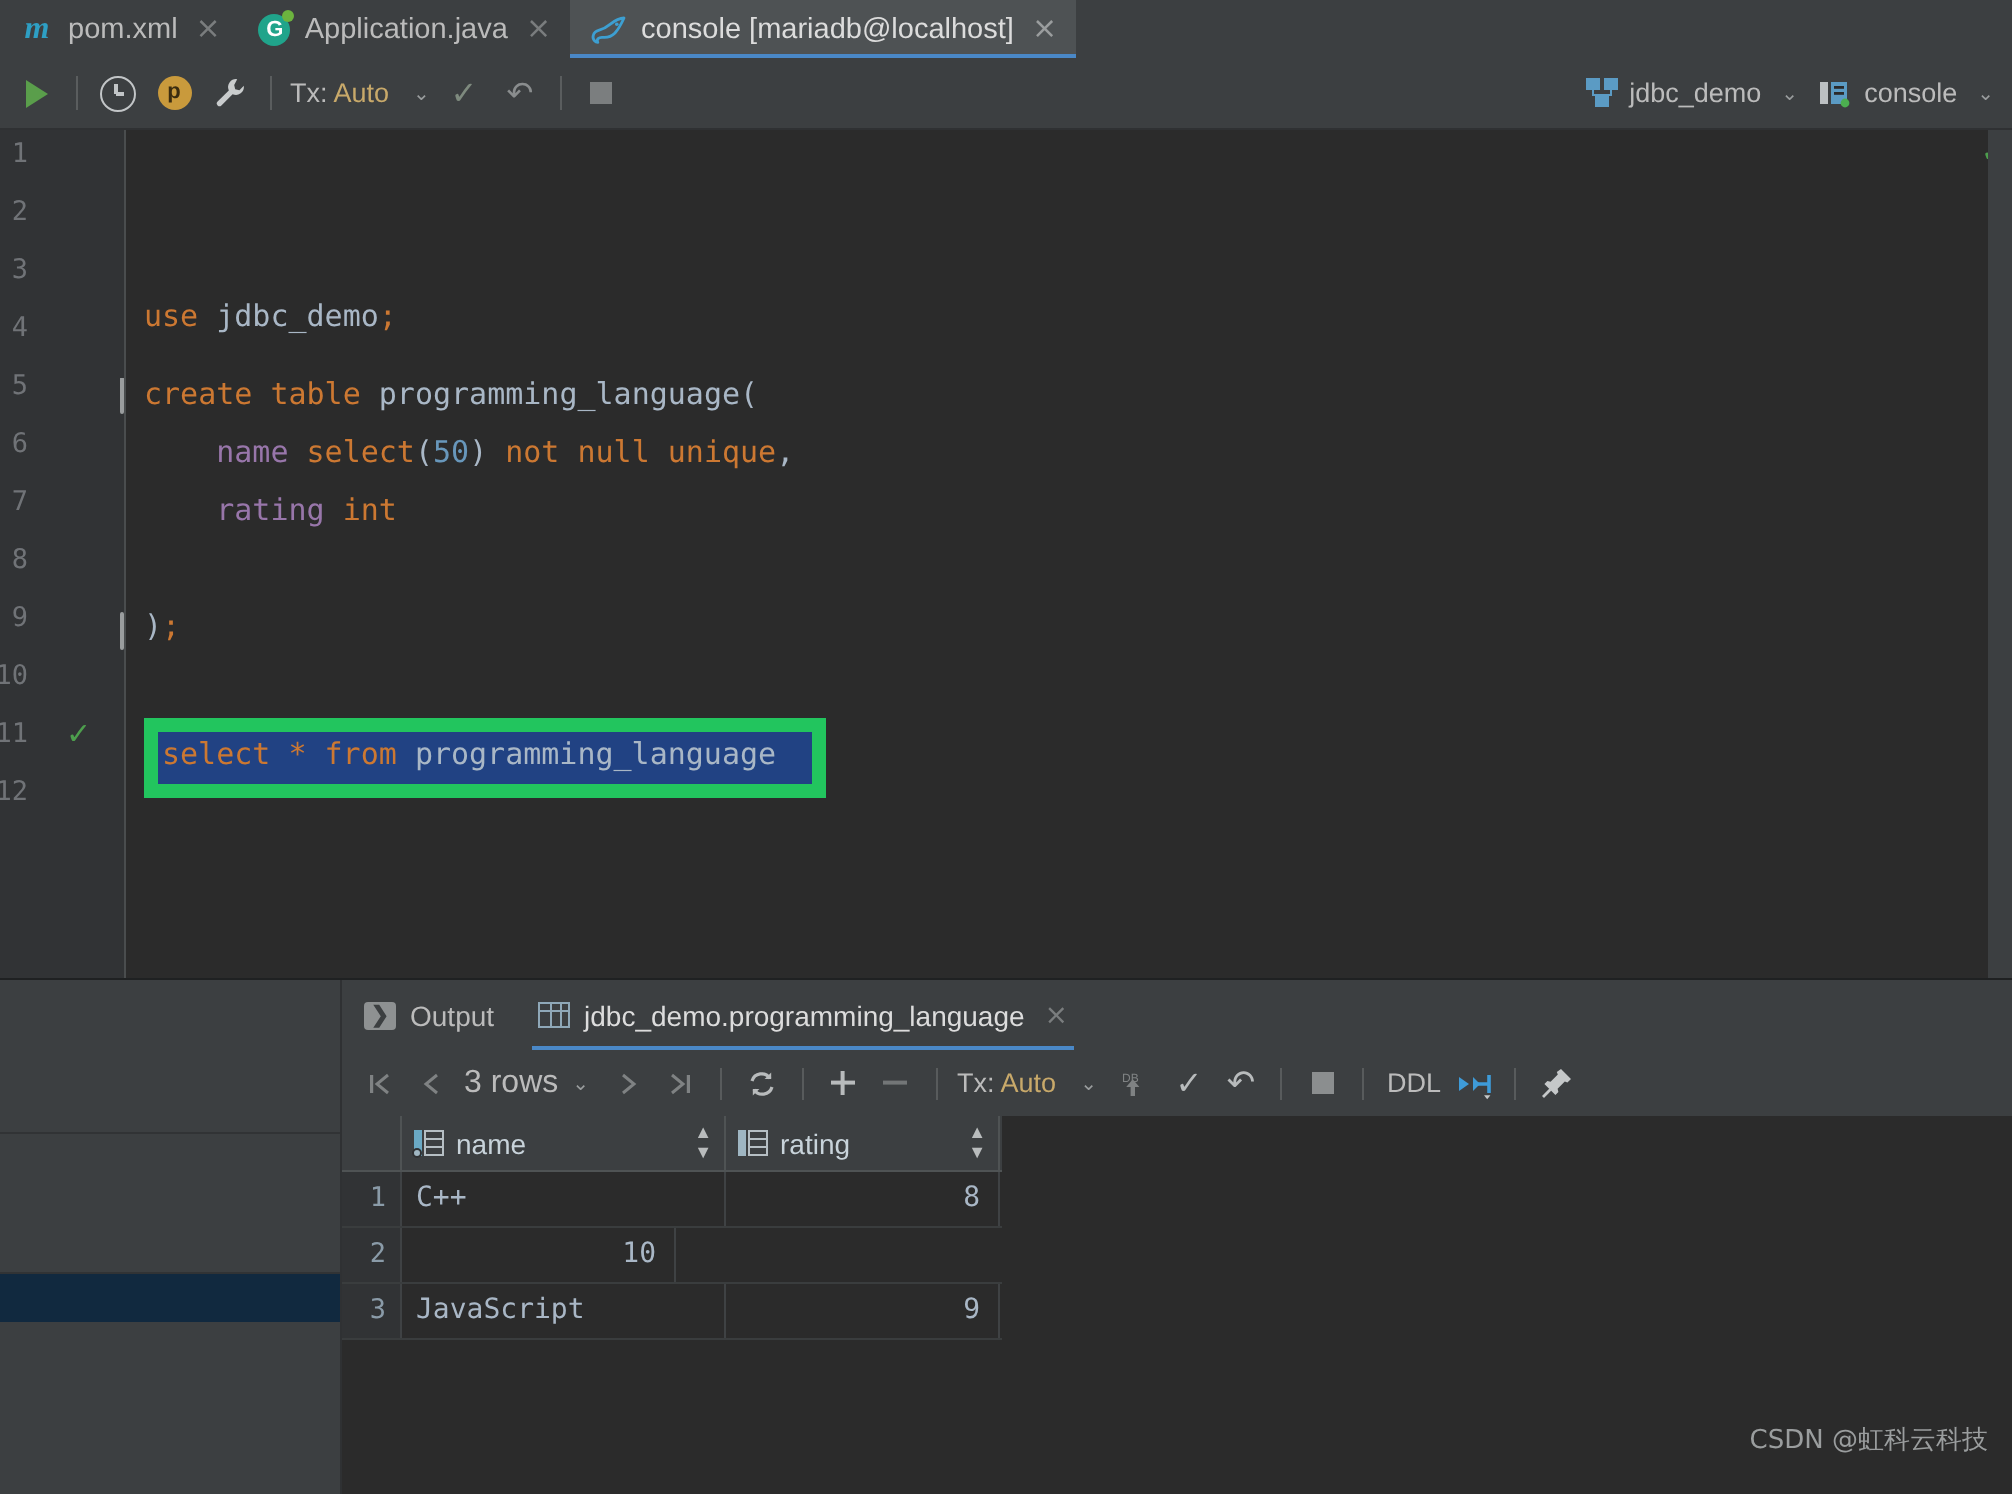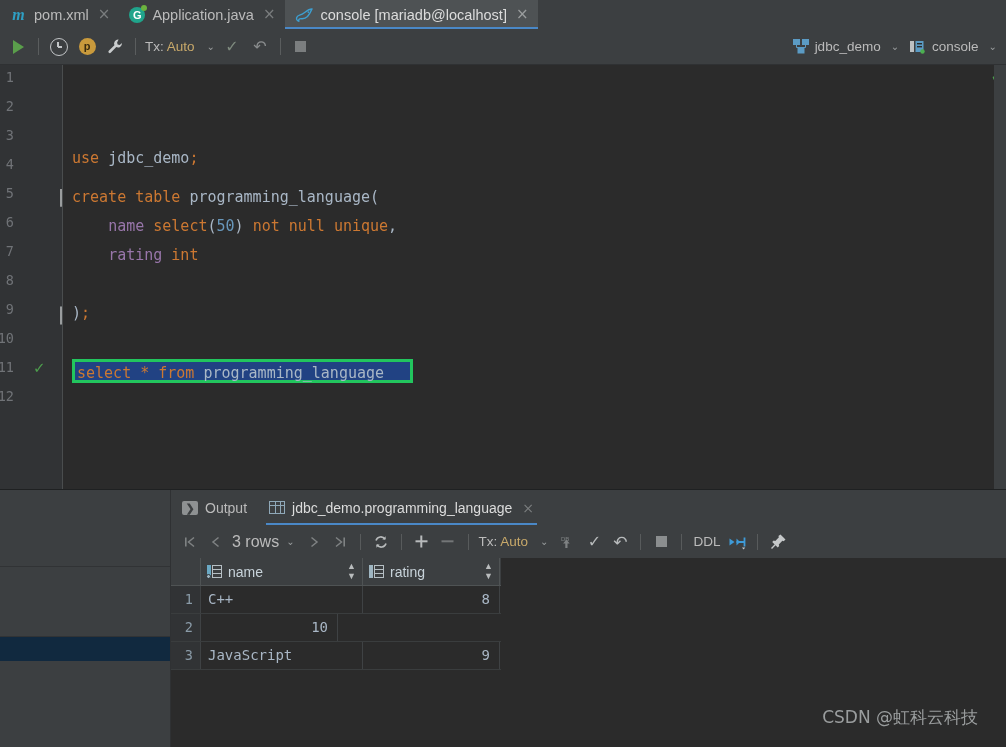--- a/index.html
+++ b/index.html
@@ -91,21 +91,21 @@
     position:absolute;left:0;height:29px;line-height:29px;white-space:pre;
     font-family:"DejaVu Sans Mono","Liberation Mono",monospace;font-size:15px;
     color:#a9b7c6;padding-left:9px;
   }
   .kw{color:#cc7832;}
   .ident{color:#a9b7c6;}
   .num{color:#6897bb;}
   .fld{color:#9876aa;}
   .punc{color:#a9b7c6;}
   .sel-line{
-    position:absolute;height:24px;background:#214283;border:3px solid #22c55e;
+    position:absolute;height:40px;background:#214283;border:7px solid #22c55e;
     box-sizing:border-box;
   }
   .sel-text{
     position:absolute;height:24px;line-height:22px;white-space:pre;
     font-family:"DejaVu Sans Mono","Liberation Mono",monospace;font-size:15px;padding-left:2px;
   }
   .fold{
     width:9px;height:9px;border:1.3px solid #9a9d9e;border-radius:1px;
     position:relative;background:#313335;box-sizing:border-box;
   }
@@ -175,21 +175,21 @@
     font-family:"DejaVu Sans Mono","Liberation Mono",monospace;font-size:13.5px;color:#8a9ba8;
     line-height:27px;background:#313335;border-right:1px solid #3f4244;}
   .g-name{width:162px;box-sizing:border-box;padding-left:7px;line-height:27px;
     font-family:"DejaVu Sans Mono","Liberation Mono",monospace;font-size:14px;color:#a9b7c6;
     border-right:1px solid #3f4244;}
   .g-rating{width:137px;box-sizing:border-box;padding-right:9px;text-align:right;line-height:27px;
     font-family:"DejaVu Sans Mono","Liberation Mono",monospace;font-size:14px;color:#a9b7c6;
     border-right:1px solid #3f4244;}
 
   .watermark{
-    position:absolute;right:28px;bottom:18px;font-size:17px;color:#9a9d9e;
+    position:absolute;right:12px;bottom:18px;font-size:13px;color:#9a9d9e;
     font-family:"DejaVu Sans",sans-serif;white-space:nowrap;
   }
 </style>
 </head>
 <body>
 
 <div class="app">
 
   <div class="tabbar">
     <div class="tab">

